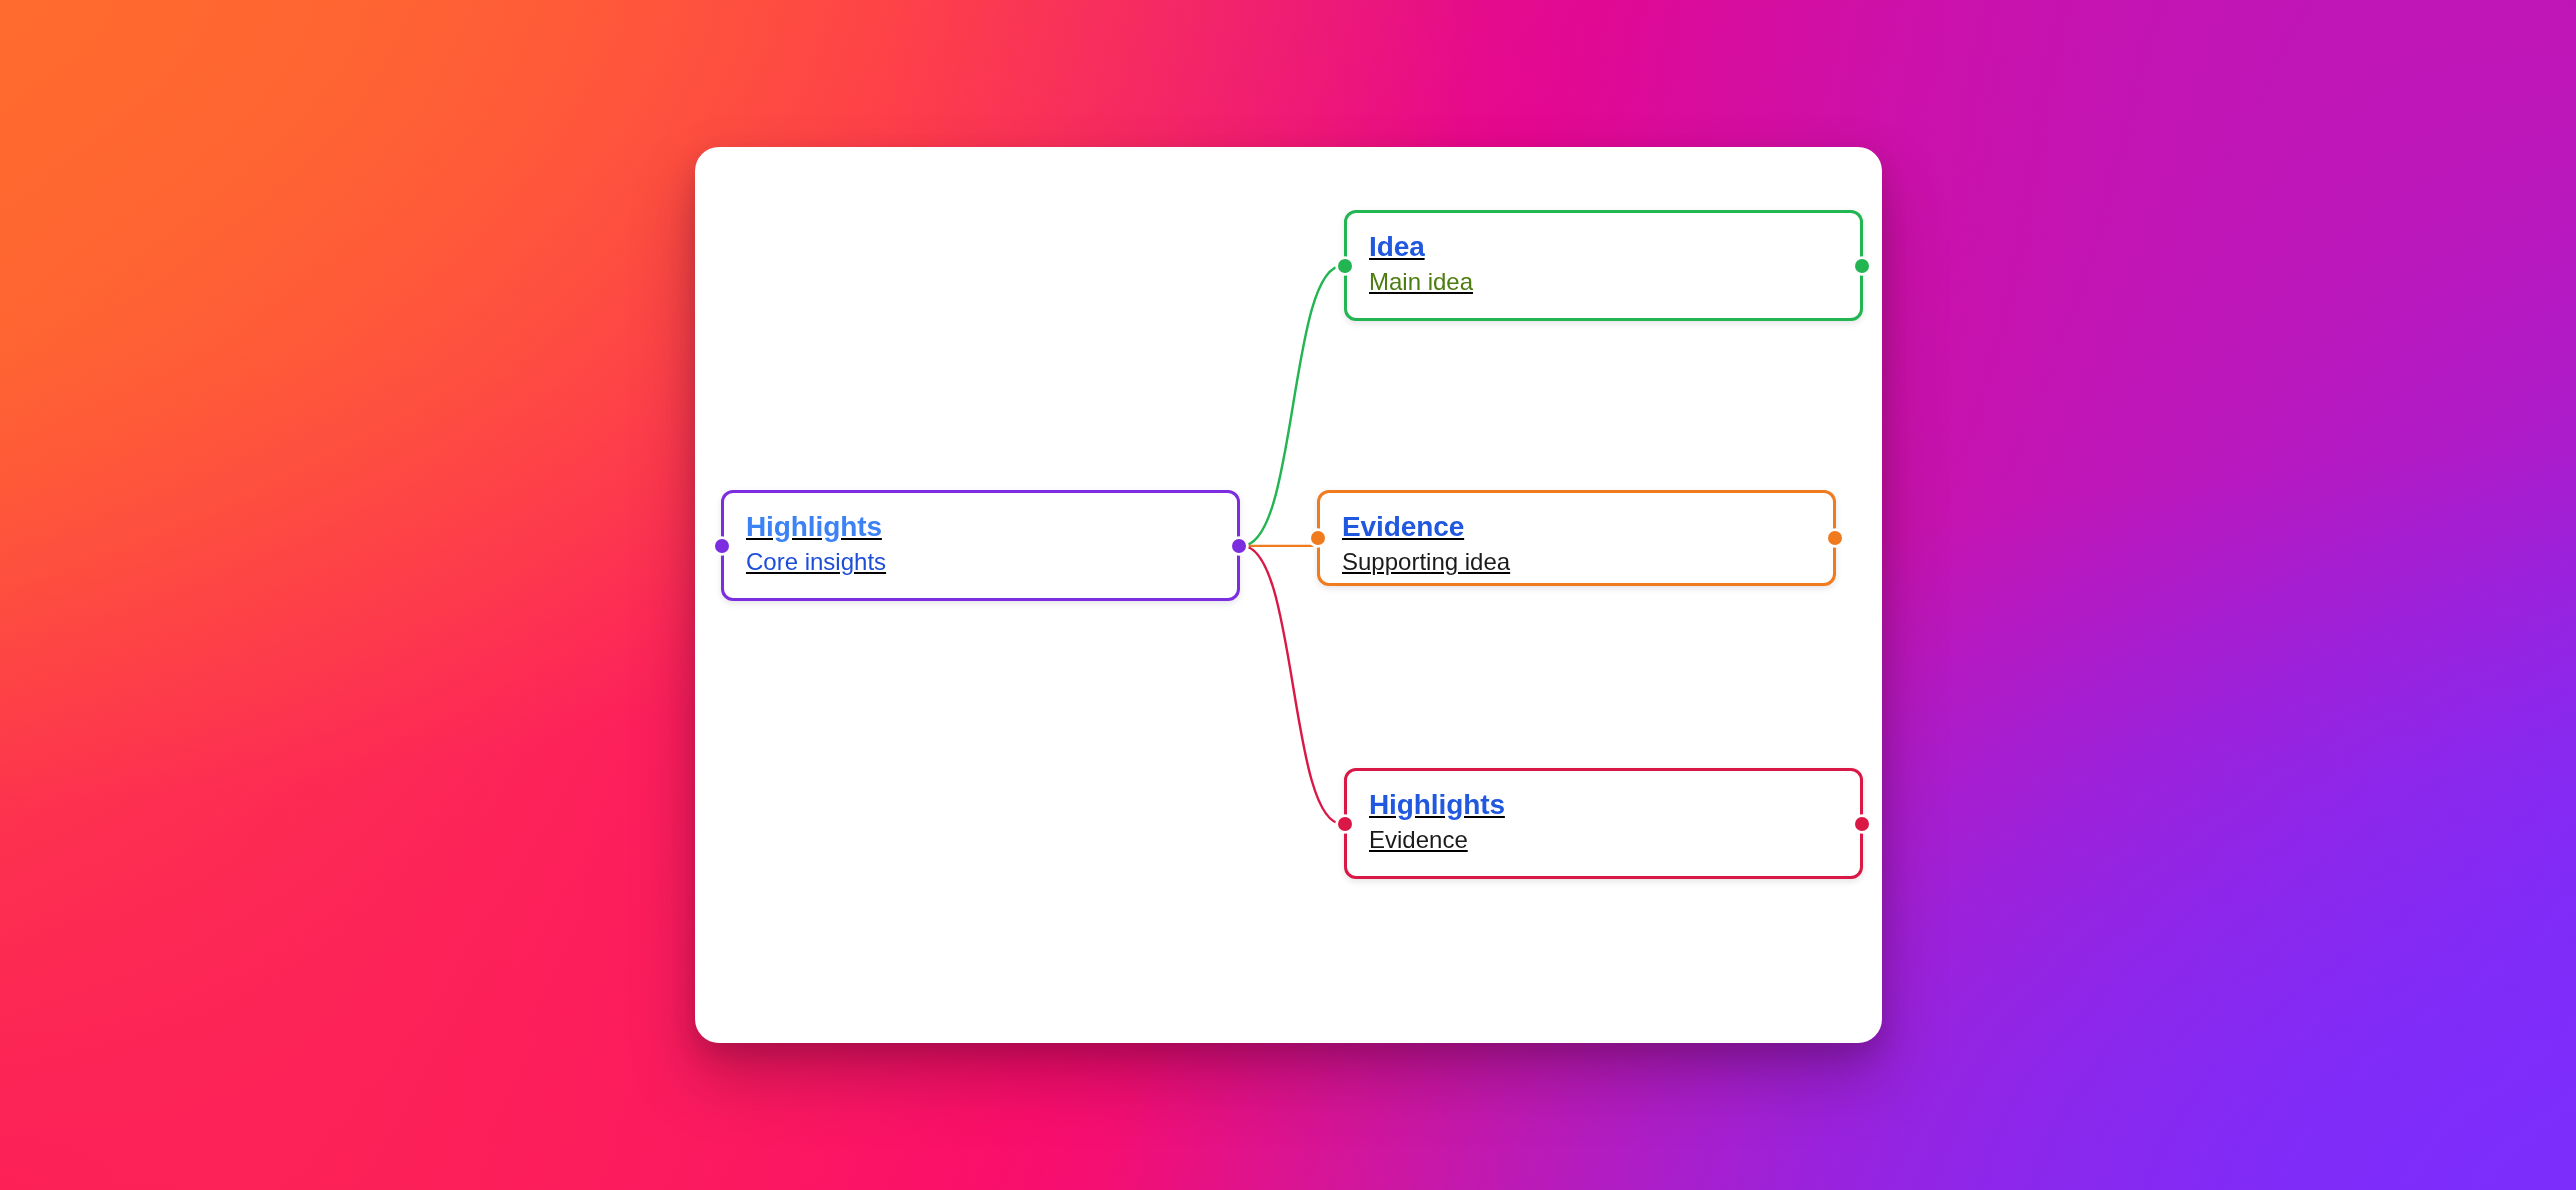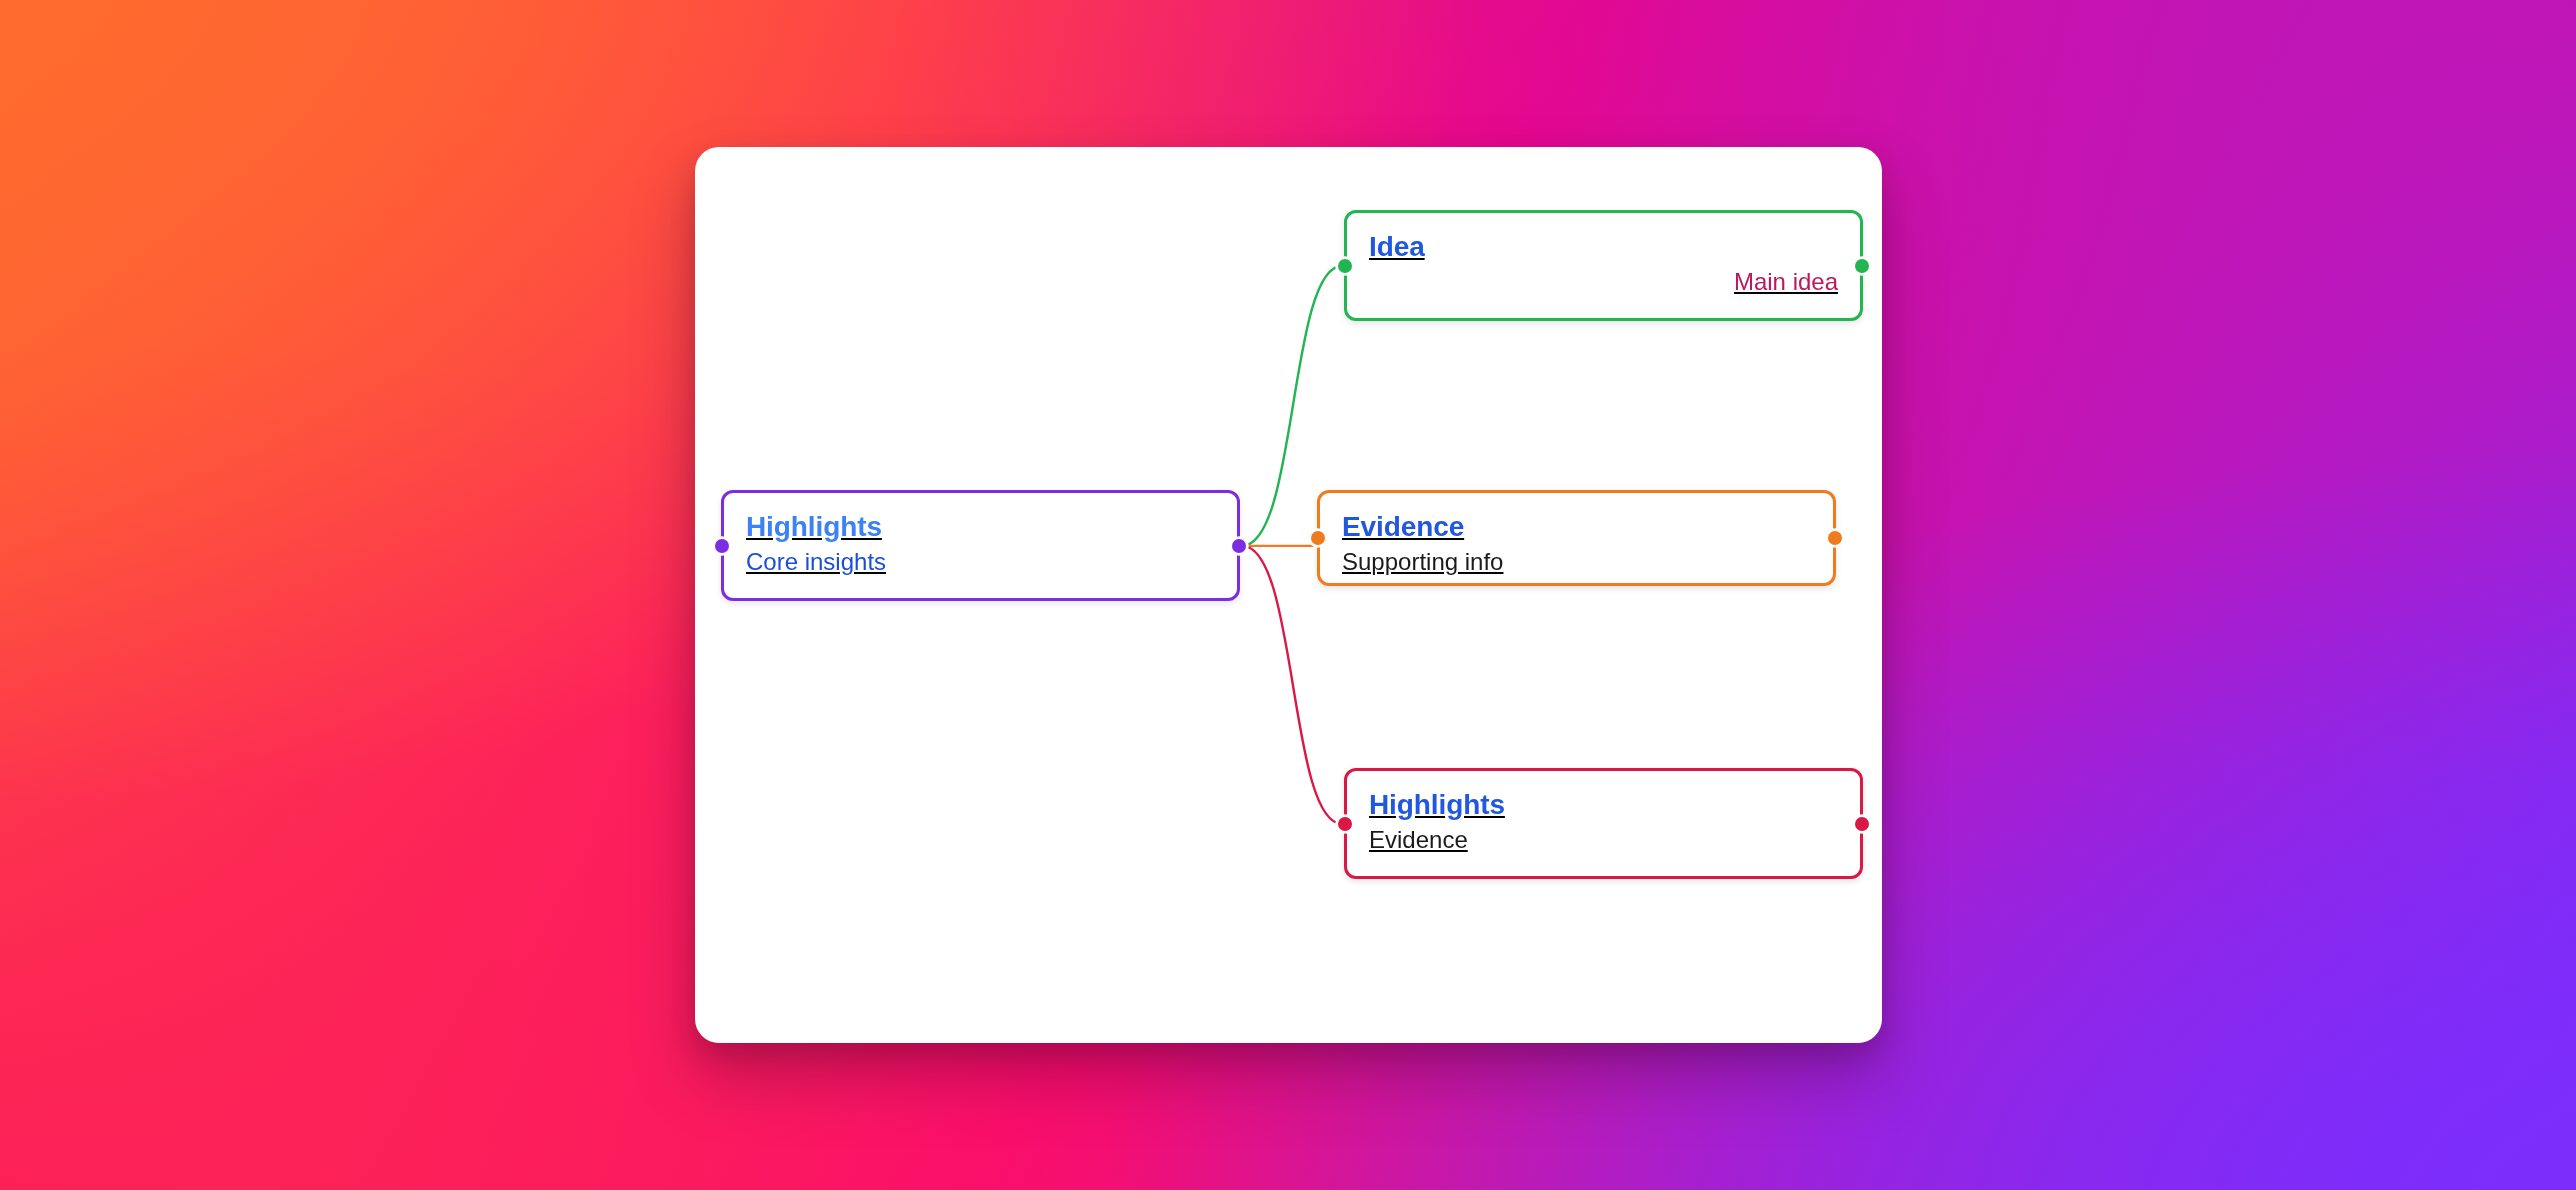--- a/index.html
+++ b/index.html
@@ -114,28 +114,28 @@
 
       <div class="node" style="left: 26px; top: 343px; width: 519px; height: 111px; border-color: rgb(124, 45, 224);">
         <div class="node-title" style="color: #3b82f6;">Highlights</div>
         <div class="node-subtitle" style="color: #1d4ed8;">Core insights</div>
         <span class="handle left" style="background: rgb(124, 45, 224);"></span>
         <span class="handle right" style="background: rgb(124, 45, 224);"></span>
       </div>
 
       <div class="node" style="left: 649px; top: 63px; width: 519px; height: 111px; border-color: rgb(34, 181, 81);">
         <div class="node-title" style="color: rgb(33, 88, 224);">Idea</div>
-        <div class="node-subtitle" style="color: #be185d; text-align: right;">Main idea</div>
+        <div class="node-subtitle" style="color: #4d7c0f;">Main idea</div>
         <span class="handle left" style="background: rgb(34, 181, 81);"></span>
         <span class="handle right" style="background: rgb(34, 181, 81);"></span>
       </div>
 
       <div class="node" style="left: 622px; top: 343px; width: 519px; height: 96px; border-color: rgb(240, 122, 30);">
         <div class="node-title" style="color: rgb(33, 88, 224);">Evidence</div>
-        <div class="node-subtitle" style="color: rgb(27, 27, 27);">Supporting info</div>
+        <div class="node-subtitle" style="color: rgb(27, 27, 27);">Supporting idea</div>
         <span class="handle left" style="background: rgb(240, 122, 30);"></span>
         <span class="handle right" style="background: rgb(240, 122, 30);"></span>
       </div>
 
       <div class="node" style="left: 649px; top: 621px; width: 519px; height: 111px; border-color: rgb(218, 24, 70);">
         <div class="node-title" style="color: rgb(33, 88, 224);">Highlights</div>
         <div class="node-subtitle" style="color: rgb(27, 27, 27);">Evidence</div>
         <span class="handle left" style="background: rgb(218, 24, 70);"></span>
         <span class="handle right" style="background: rgb(218, 24, 70);"></span>
       </div>

